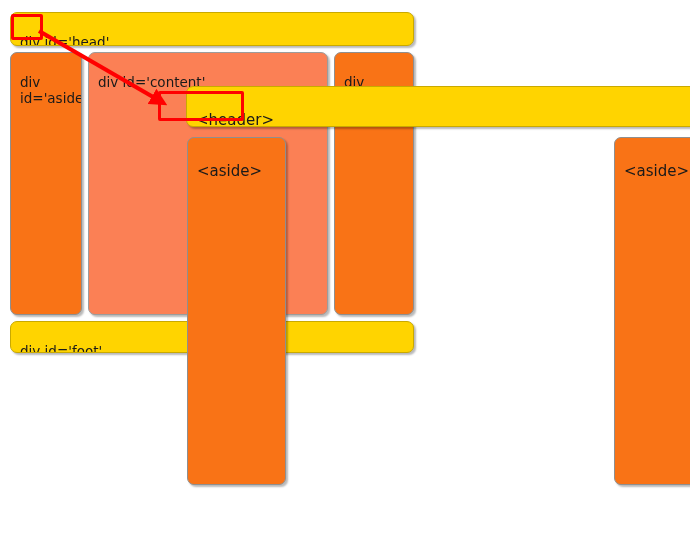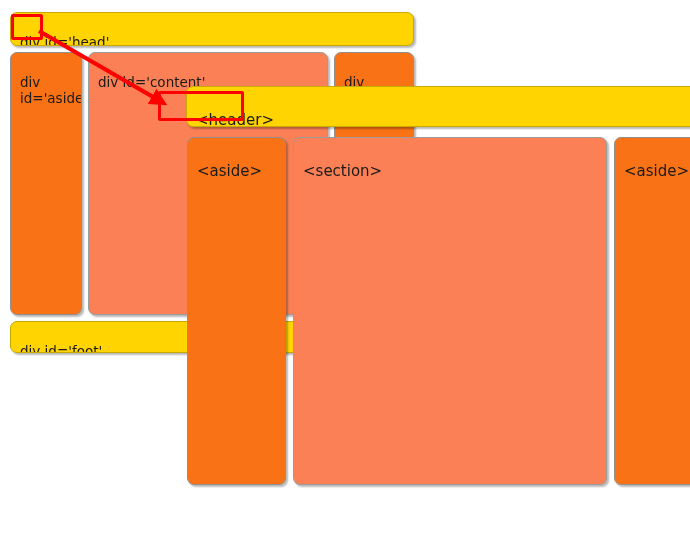--- a/index.html
+++ b/index.html
@@ -95,23 +95,20 @@
   <div id="front-layer">
 
     <div class="box yellow" style="left:150px; top:86px; width:533px; height:41px;">
       <span>&lt;header&gt;</span>
     </div>
 
     <div class="box cyan" style="left:151px; top:137px; width:99px; height:348px;">
       <span>&lt;aside&gt;</span>
     </div>
 
-    <div class="box coral" style="left:257px; top:137px; width:314px; height:348px;">
-      <span>&lt;section&gt;</span>
-    </div>
 
     <div class="box cyan" style="left:578px; top:137px; width:105px; height:348px;">
       <span>&lt;aside&gt;</span>
     </div>
 
 
   </div>
 
   <svg id="arrow-svg" viewBox="0 0 690 543" xmlns="http://www.w3.org/2000/svg">
     <defs>

